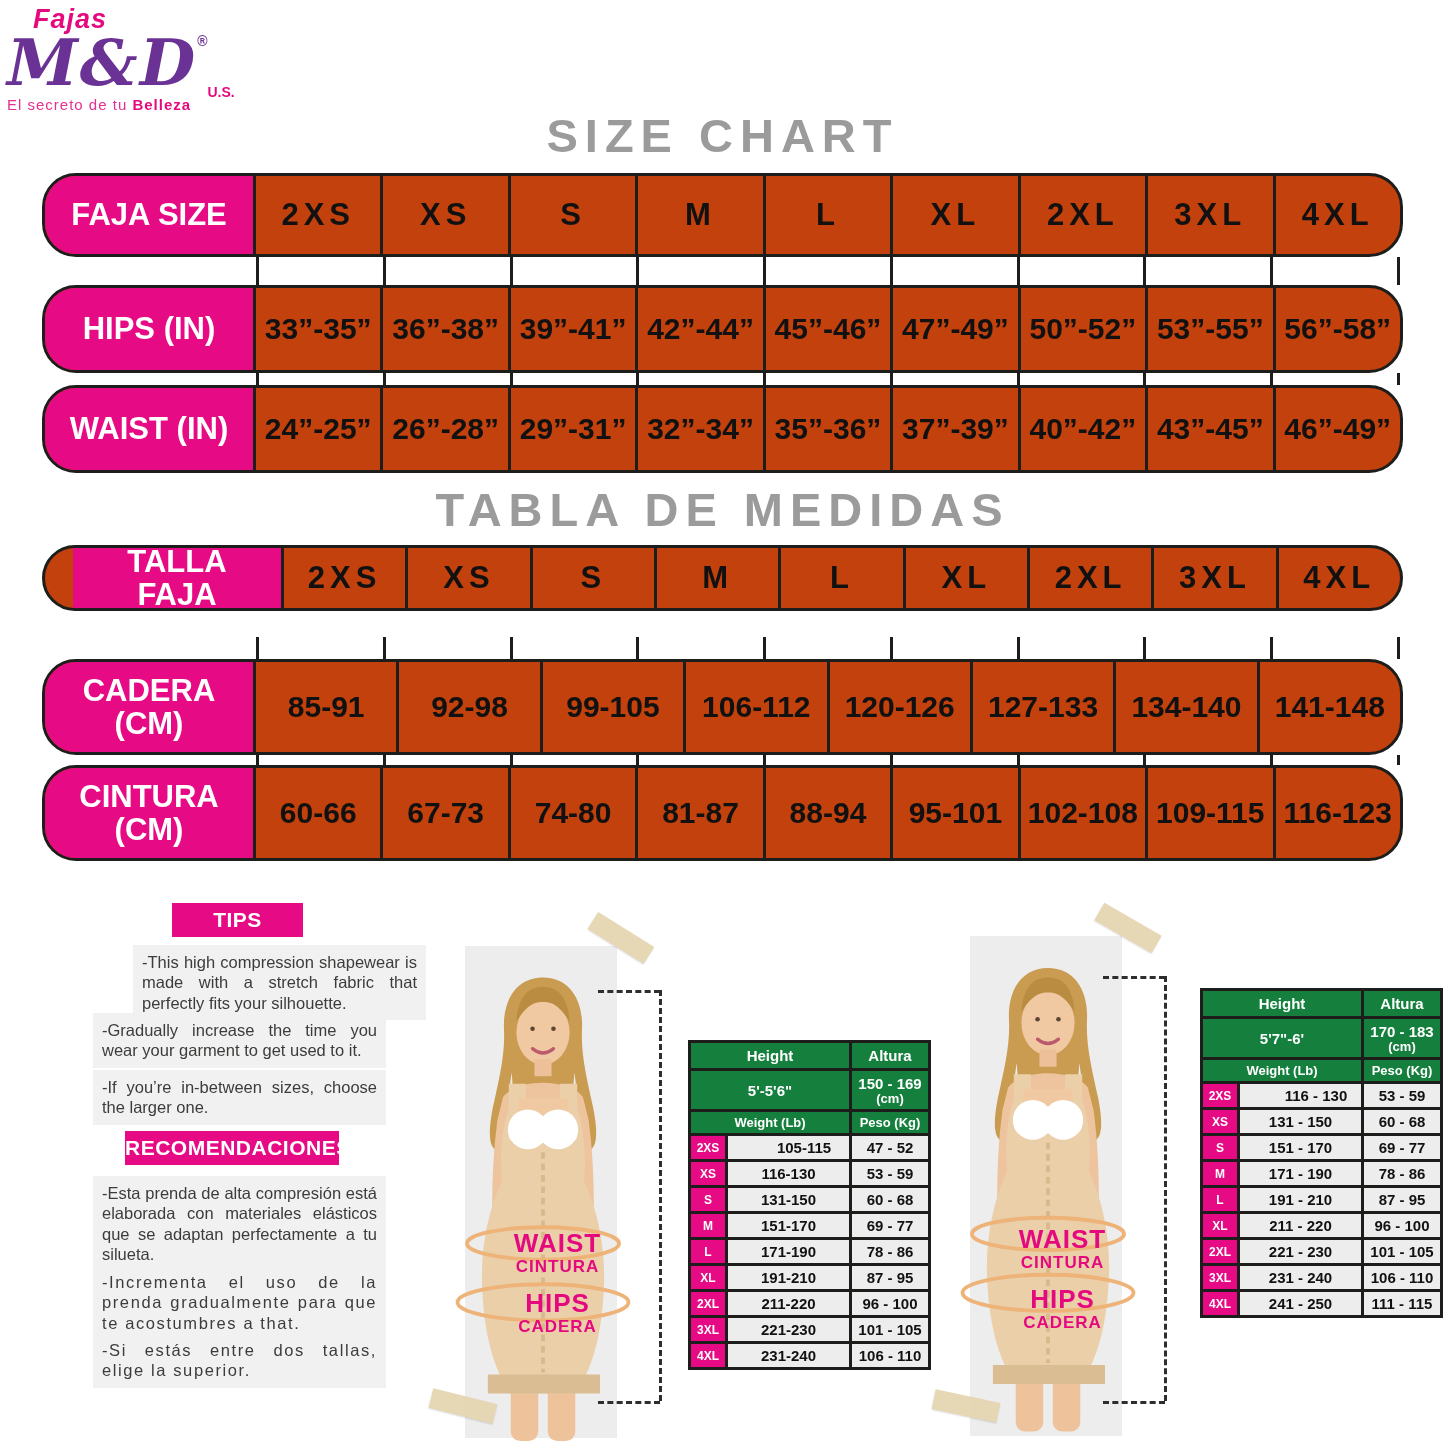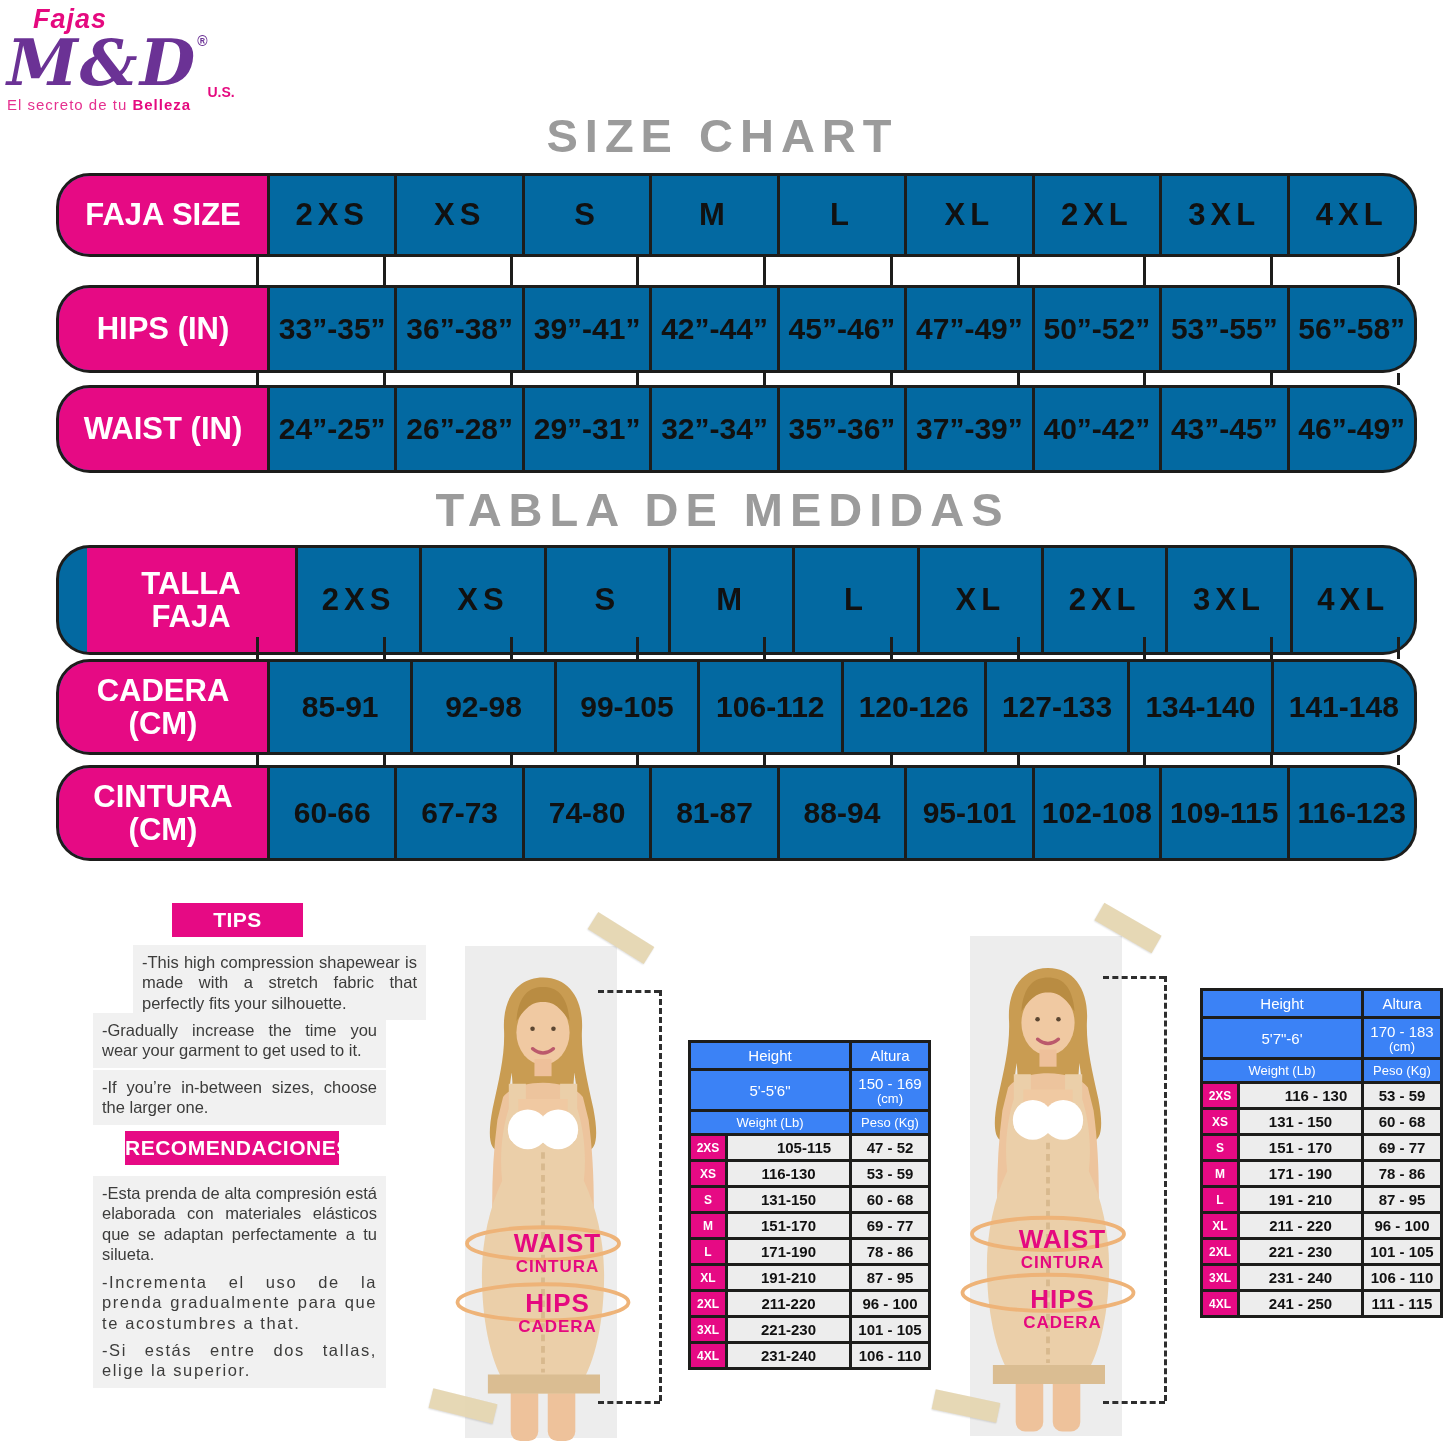--- a/index.html
+++ b/index.html
@@ -17,22 +17,22 @@
   .logo-us{color:#e5097f;font-size:14px;font-weight:bold;vertical-align:bottom;
            display:inline-block;transform:translateY(6px);}
   .logo-tagline{color:#e5308f;font-size:15px;letter-spacing:1px;margin-top:2px;}
   .logo-tagline .bold{font-weight:bold;color:#e5097f;}
 
   
   .big-title{position:absolute;left:0;right:0;text-align:center;color:#9b9b9b;font-weight:bold;
              font-size:47px;letter-spacing:7px;}
 
   
-  .trow{position:absolute;left:56px;width:1361px;display:flex;border:3px solid #1d1d1b;
-        border-radius:34px;overflow:hidden;background:#0369a1;box-sizing:border-box;}
+  .trow{position:absolute;left:42px;width:1361px;display:flex;border:3px solid #1d1d1b;
+        border-radius:34px;overflow:hidden;background:#c2410c;box-sizing:border-box;}
   .trow .lab{flex:0 0 211px;width:211px;background:#e60a84;border-right:3px solid #1d1d1b;
              color:#fff;display:flex;flex-direction:column;align-items:center;justify-content:center;
              font-weight:bold;font-size:31px;box-sizing:border-box;line-height:1.08;text-align:center;}
   .trow .cell{flex:1;display:flex;align-items:center;justify-content:center;font-weight:bold;
               color:#111;font-size:30px;border-right:3px solid #1d1d1b;box-sizing:border-box;}
   .trow .cell:last-child{border-right:none;}
   .trow .cell.size{font-size:31px;letter-spacing:5px;}
   .conn{position:absolute;left:256px;width:1144px;display:flex;box-sizing:border-box;
         border-left:3px solid #1d1d1b;}
   .conn .c{flex:1;border-right:3px solid #1d1d1b;box-sizing:border-box;}
@@ -51,21 +51,21 @@
   .dash-v{position:absolute;border-left:3px dashed #2e2e2e;width:0;}
   .dash-h{position:absolute;border-top:3px dashed #2e2e2e;height:0;}
   .fig{position:absolute;}
   .fig-labels{position:absolute;left:0;width:100%;text-align:center;line-height:1;pointer-events:none;}
   .fig-labels .l1{color:#e5097f;font-weight:bold;font-size:26px;letter-spacing:1px;}
   .fig-labels .l2{color:#e5097f;font-weight:bold;font-size:17px;letter-spacing:1px;margin-top:2px;}
 
   
   table.mini{position:absolute;border-collapse:collapse;}
   .mini td{border:3px solid #1d1d1b;text-align:center;vertical-align:middle;}
-  .mini .mh{background:#3b82f6;color:#fff;font-weight:normal;font-size:15px;padding:4px 3px;}
+  .mini .mh{background:#15803d;color:#fff;font-weight:bold;font-size:15px;padding:4px 3px;}
   .mini .mh.small{font-size:13px;padding:3px 2px;}
   .mini .mh .unit{display:block;font-size:13px;line-height:1;}
   .mini .ms{background:#e60a84;color:#fff;font-weight:bold;font-size:12px;width:32px;padding:2px 1px;}
   .mini .mv{background:#ededed;color:#111;font-weight:bold;font-size:15px;padding:3px 5px;white-space:nowrap;}
   .mini .w1{width:80px;padding-left:36px;} .mini .w2{width:66px;}
 </style>
 </head>
 <body>
 
 <div id="page">
@@ -134,21 +134,21 @@
     <div class="cell">32”-34”</div>
     <div class="cell">35”-36”</div>
     <div class="cell">37”-39”</div>
     <div class="cell">40”-42”</div>
     <div class="cell">43”-45”</div>
     <div class="cell">46”-49”</div>
   </div>
 
   <div class="big-title" style="top:482px;">TABLA DE MEDIDAS</div>
 
-  <div class="trow" style="top:545px;height:110px;padding-left:28px;">
+  <div class="trow" style="top:545px;height:66px;padding-left:28px;">
     <div class="lab">
       <span>TALLA</span>
       <span>FAJA</span>
     </div>
     <div class="cell size">2XS</div>
     <div class="cell size">XS</div>
     <div class="cell size">S</div>
     <div class="cell size">M</div>
     <div class="cell size">L</div>
     <div class="cell size">XL</div>

